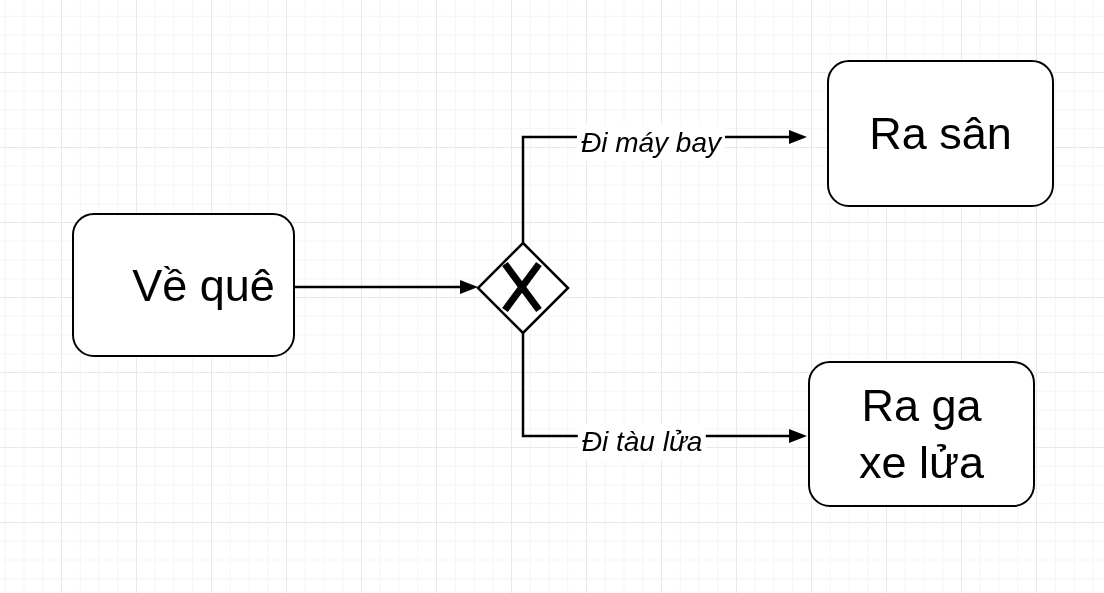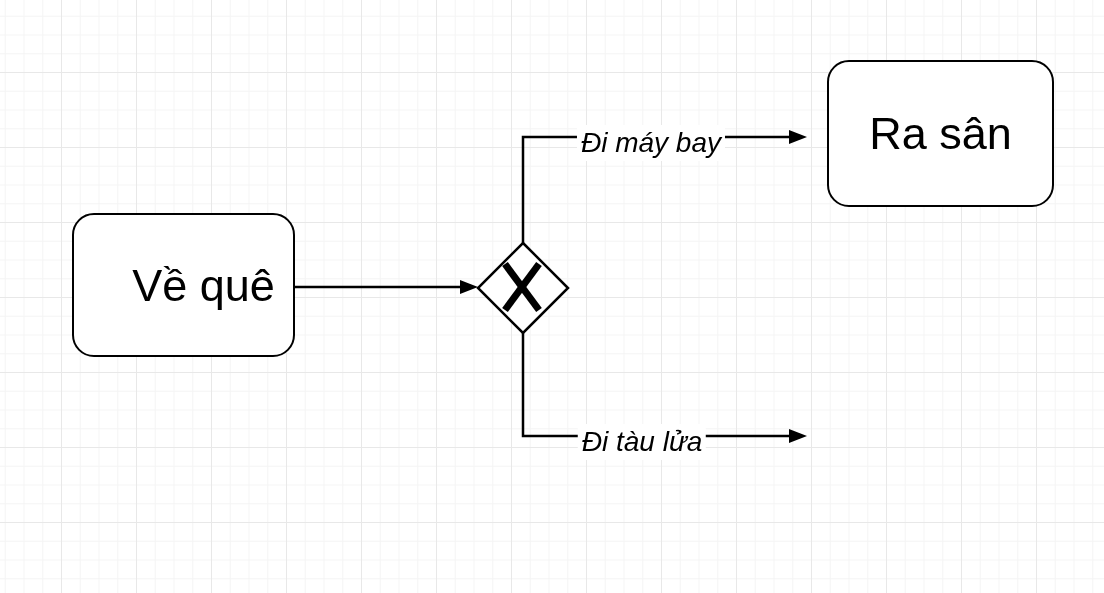--- a/index.html
+++ b/index.html
@@ -97,17 +97,23 @@
       <div>Về quê</div>
     </div>
   </div>
 
   <div class="node node-ra-san-bay">
     <div>
       <div>Ra sân</div>
     </div>
   </div>
 
+  <div class="node node-ra-ga-xe-lua">
+    <div>
+      <div>Ra ga</div>
+      <div>xe lửa</div>
+    </div>
+  </div>
 
   <div class="edge-label label-di-may-bay">Đi máy bay</div>
   <div class="edge-label label-di-tau-lua">Đi tàu lửa</div>
 
 </div>
 
 </body></html>

